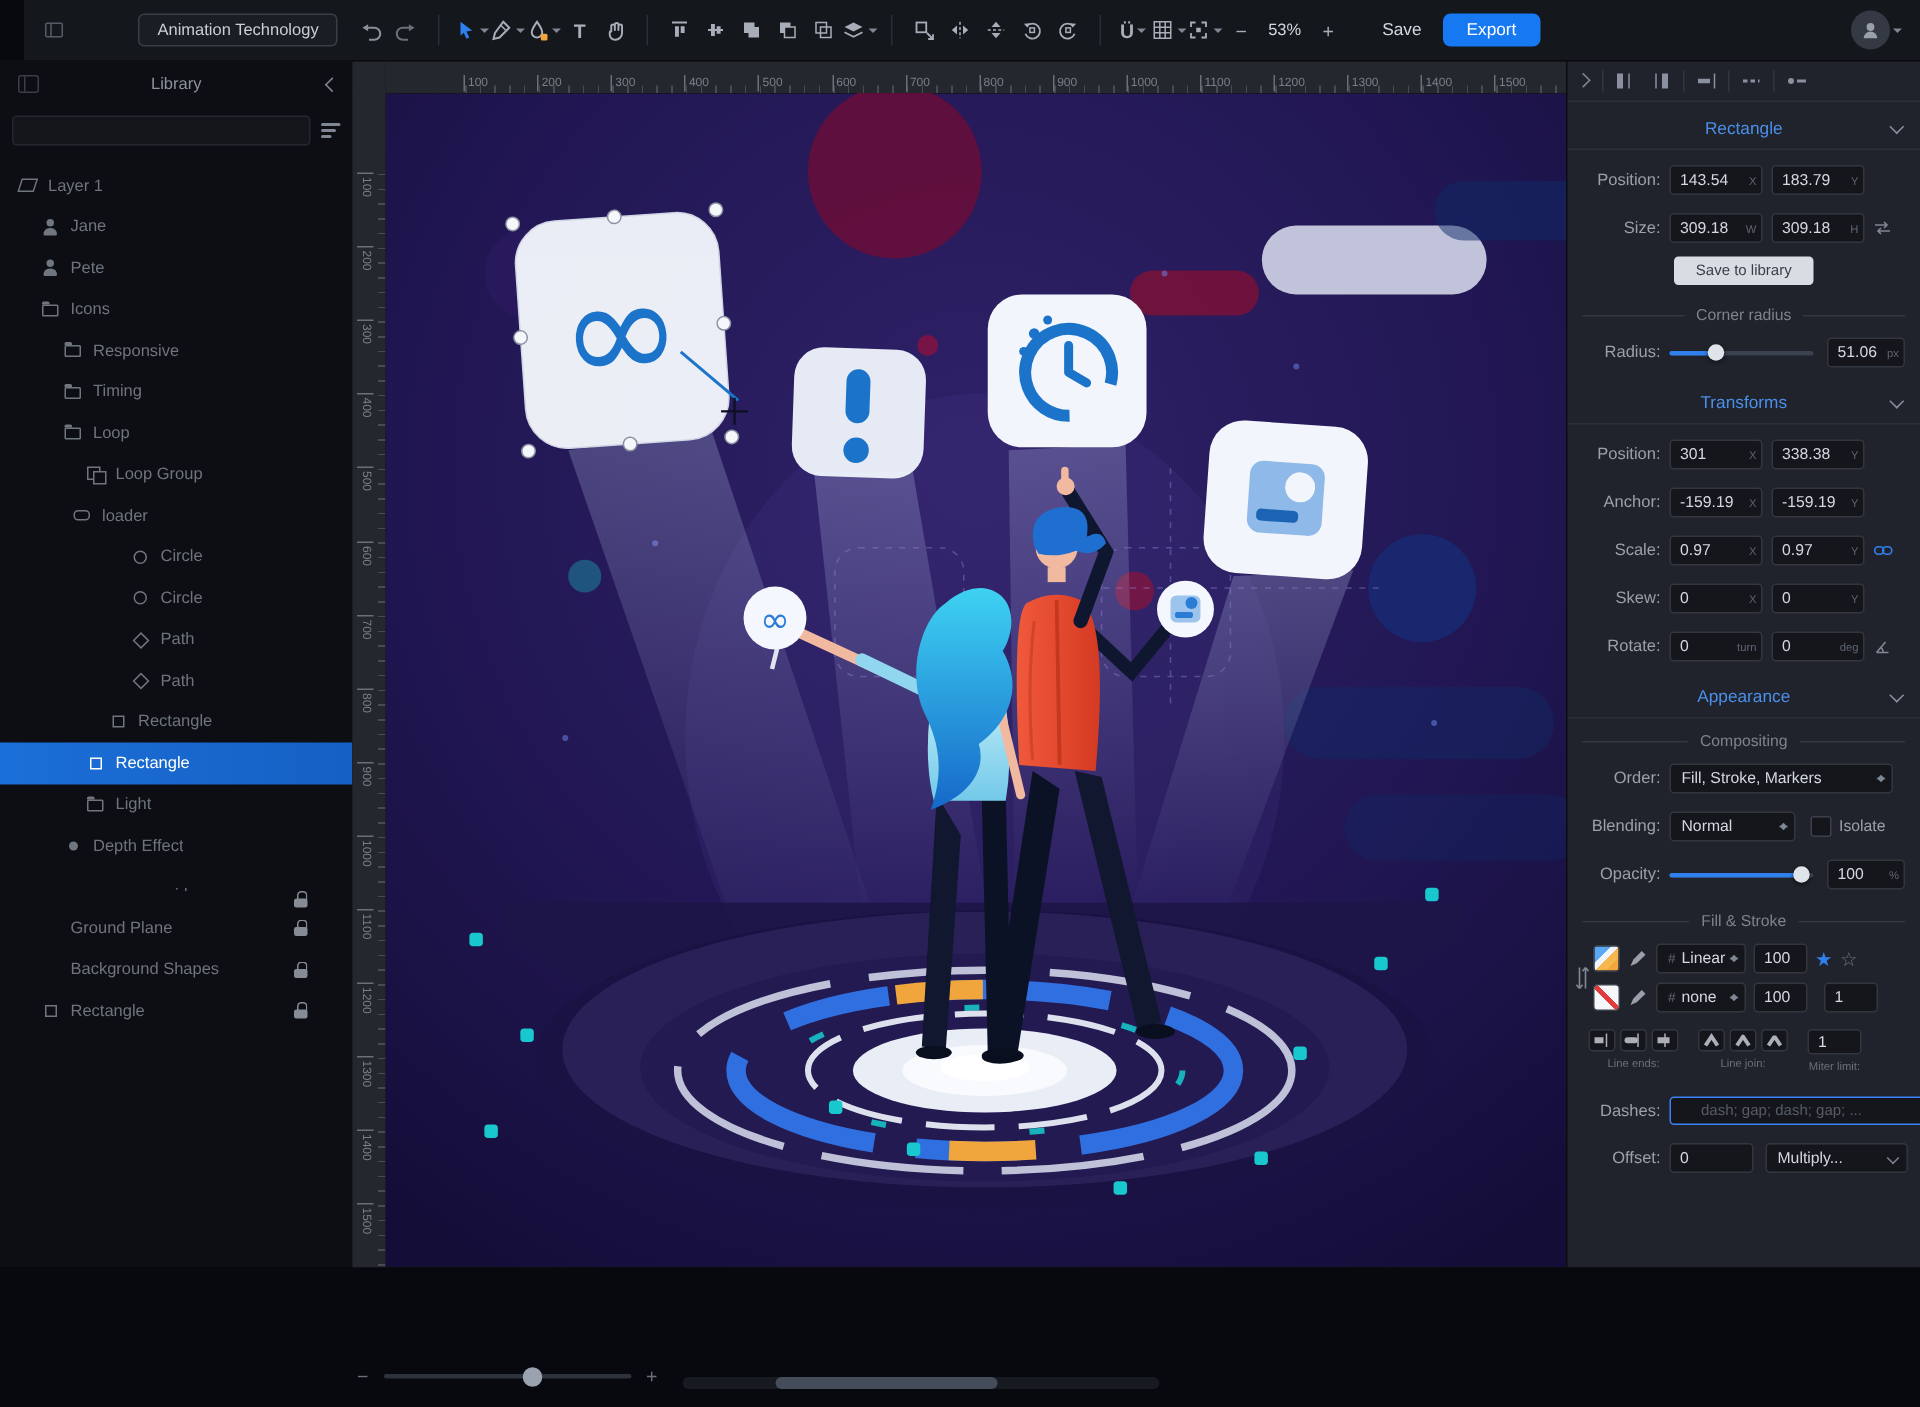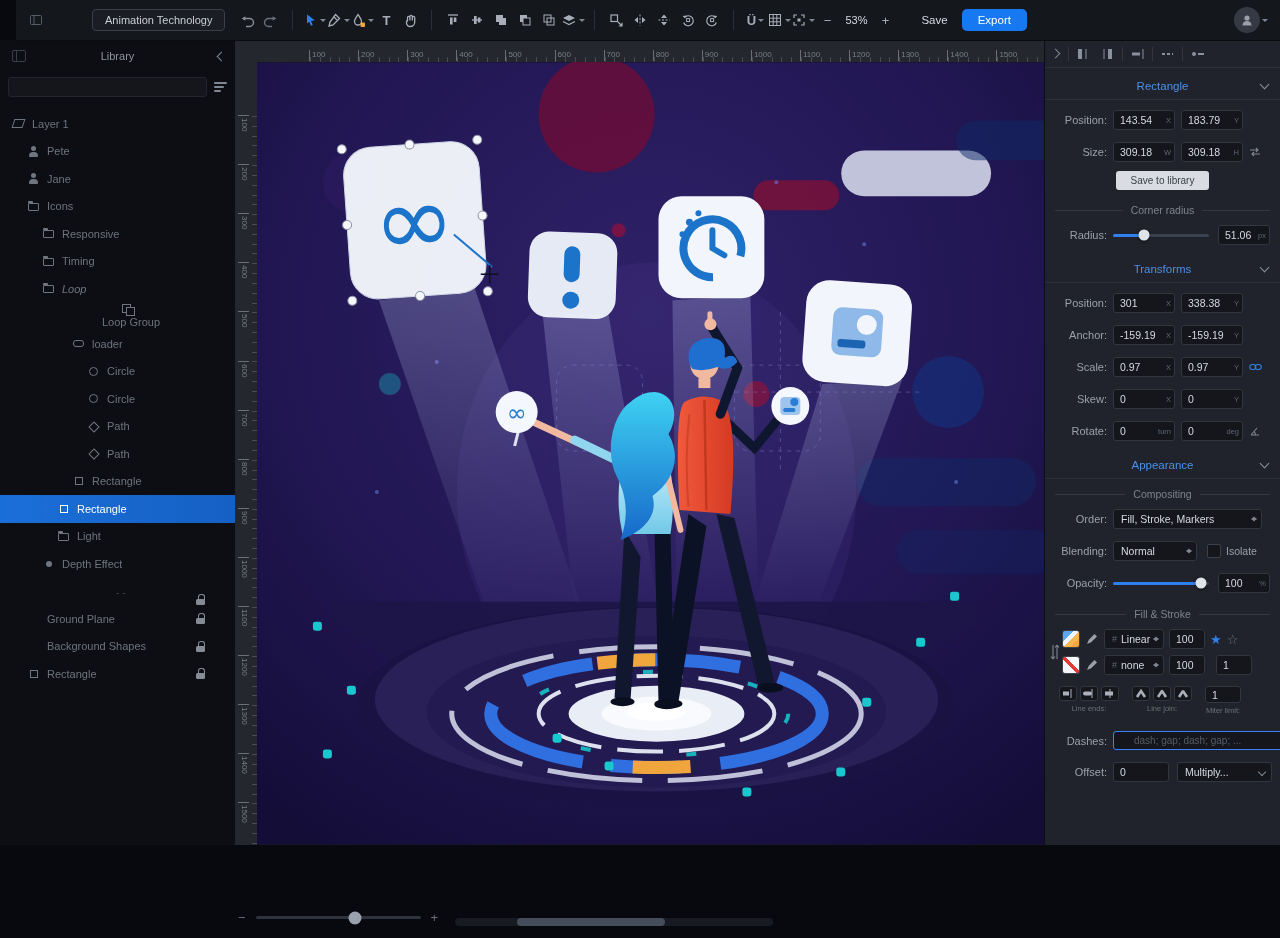--- a/index.html
+++ b/index.html
@@ -323,47 +323,47 @@
           <i></i>
         </span>
     </div>
     <div class="layers">
         <div class="layer-row" style="padding-left: 12px;">
           <span class="licon licon-layer"></span>
           <span class="llabel">Layer 1</span>
         </div>
         <div class="layer-row" style="padding-left: 27px;">
           <span class="licon licon-person"></span>
-          <span class="llabel">Pete</span>
+          <span class="llabel">Jane</span>
         </div>
         <div class="layer-row" style="padding-left: 27px;">
           <span class="licon licon-person"></span>
-          <span class="llabel">Jane</span>
+          <span class="llabel">Pete</span>
         </div>
         <div class="layer-row" style="padding-left: 27px;">
           <span class="licon licon-folder"></span>
           <span class="llabel">Icons</span>
         </div>
         <div class="layer-row" style="padding-left: 42px;">
           <span class="licon licon-folder"></span>
           <span class="llabel">Responsive</span>
         </div>
         <div class="layer-row" style="padding-left: 42px;">
           <span class="licon licon-folder"></span>
           <span class="llabel">Timing</span>
         </div>
-        <div class="layer-row" style="padding-left: 42px; font-style: italic;">
+        <div class="layer-row" style="padding-left: 42px;">
           <span class="licon licon-folder"></span>
           <span class="llabel">Loop</span>
         </div>
-        <div class="layer-row" style="padding-left: 57px; flex-direction: column;">
+        <div class="layer-row" style="padding-left: 57px;">
           <span class="licon licon-group"></span>
           <span class="llabel">Loop Group</span>
         </div>
-        <div class="layer-row" style="padding-left: 72px;">
+        <div class="layer-row" style="padding-left: 48px;">
           <span class="licon licon-card"></span>
           <span class="llabel">loader</span>
         </div>
         <div class="layer-row" style="padding-left: 87px;">
           <span class="licon licon-circle"></span>
           <span class="llabel">Circle</span>
         </div>
         <div class="layer-row" style="padding-left: 87px;">
           <span class="licon licon-circle"></span>
           <span class="llabel">Circle</span>

